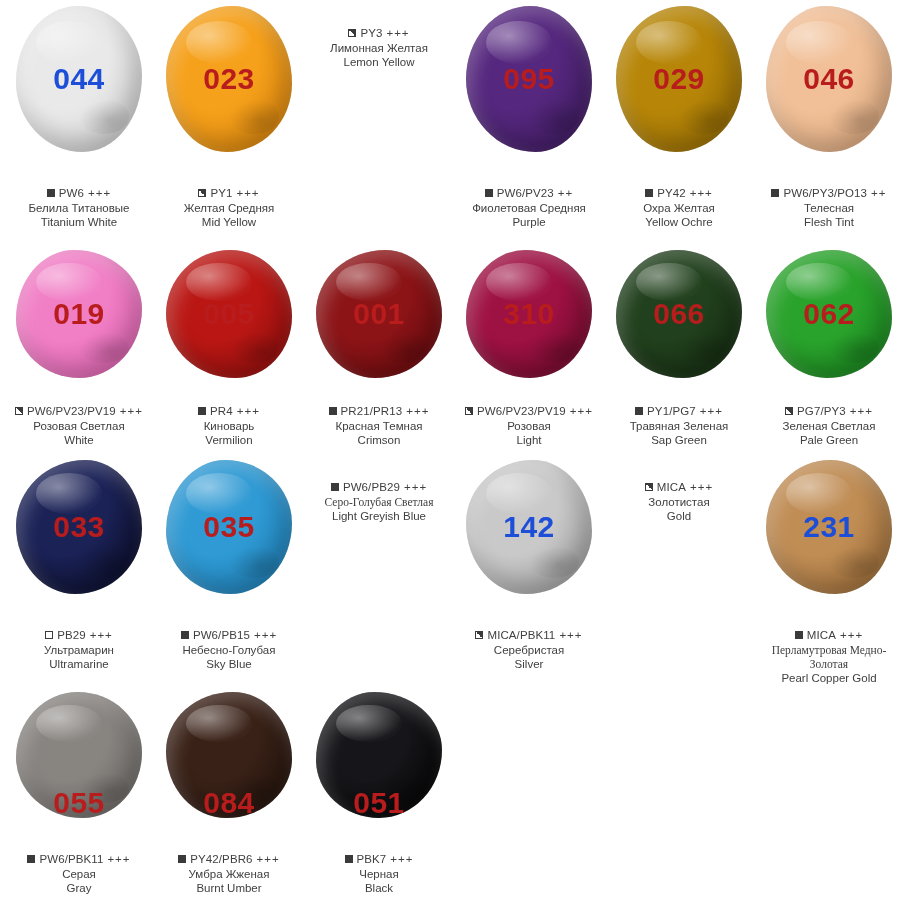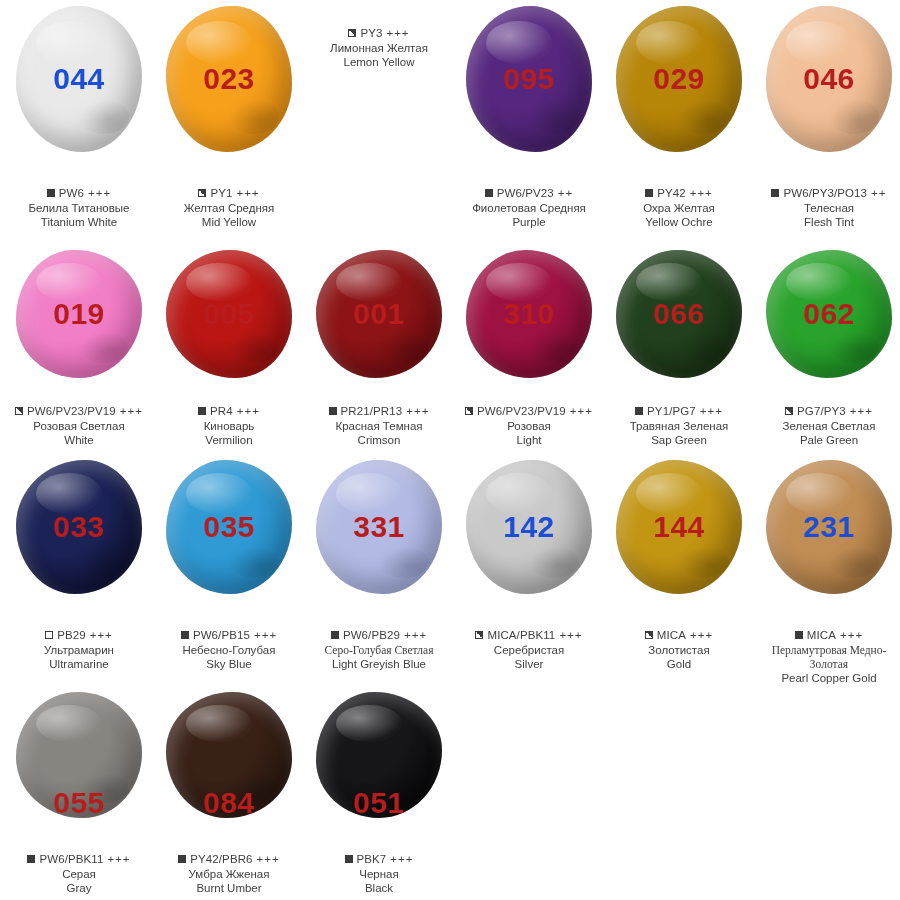--- a/index.html
+++ b/index.html
@@ -420,28 +420,20 @@
           <div class="pigment-line">
             <span class="opacity-mark opaque"></span>
             <span class="pig-code">PW6/PB15</span>
             <span class="pig-plus">+++</span>
           </div>
           <div class="name-ru">Небесно-Голубая</div>
           <div class="name-en">Sky Blue</div>
         </div>
       </div>
       <div class="swatch-cell">
-        <div class="blob-wrap">
-          <div class="blob">
-            <div class="blob-shape" style="background: radial-gradient(at 34% 28%, rgb(179, 187, 228) 0%, rgb(179, 187, 228) 42%, rgb(152, 162, 212) 100%); border-radius: 49% 51% 47% 53% / 52% 48%;"></div>
-            <div class="blob-gloss"></div>
-            <div class="blob-gloss2"></div>
-            <div class="blob-code light">331</div>
-          </div>
-        </div>
         <div class="caption">
           <div class="pigment-line">
             <span class="opacity-mark opaque"></span>
             <span class="pig-code">PW6/PB29</span>
             <span class="pig-plus">+++</span>
           </div>
           <div class="name-ru wrap">Серо-Голубая Светлая</div>
           <div class="name-en">Light Greyish Blue</div>
         </div>
       </div>
@@ -458,28 +450,20 @@
           <div class="pigment-line">
             <span class="opacity-mark semi"></span>
             <span class="pig-code">MICA/PBK11</span>
             <span class="pig-plus">+++</span>
           </div>
           <div class="name-ru">Серебристая</div>
           <div class="name-en">Silver</div>
         </div>
       </div>
       <div class="swatch-cell">
-        <div class="blob-wrap">
-          <div class="blob">
-            <div class="blob-shape" style="background: radial-gradient(at 34% 28%, rgb(194, 149, 19) 0%, rgb(194, 149, 19) 42%, rgb(155, 113, 6) 100%); border-radius: 46% 54% 50% 50% / 54% 46%;"></div>
-            <div class="blob-gloss"></div>
-            <div class="blob-gloss2"></div>
-            <div class="blob-code light">144</div>
-          </div>
-        </div>
         <div class="caption">
           <div class="pigment-line">
             <span class="opacity-mark semi"></span>
             <span class="pig-code">MICA</span>
             <span class="pig-plus">+++</span>
           </div>
           <div class="name-ru">Золотистая</div>
           <div class="name-en">Gold</div>
         </div>
       </div>

